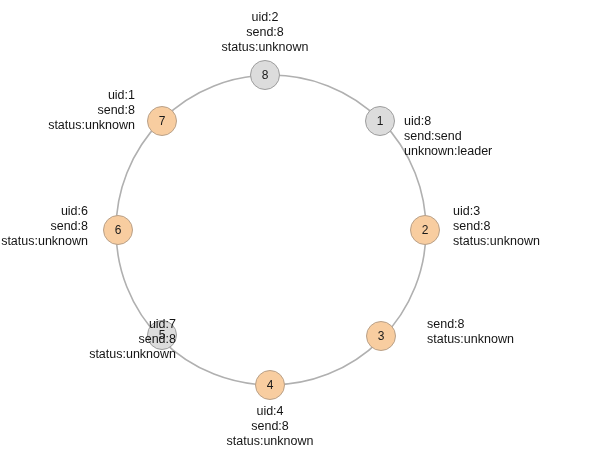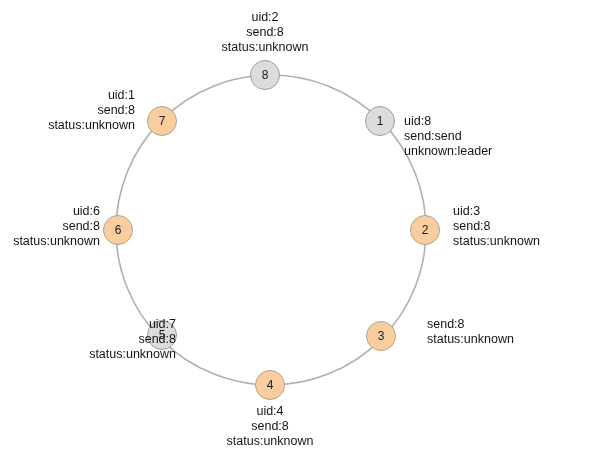--- a/index.html
+++ b/index.html
@@ -104,21 +104,21 @@
       <div class="label center" style="top: 404px; left: 0px; width: 593px; transform: translateX(-26.5px);">
         <span class="label-line">uid:4</span>
         <span class="label-line">send:8</span>
         <span class="label-line">status:unknown</span>
       </div>
       <div class="label right" style="top: 317px; left: 0px; width: 128px; margin-left: 48px;">
         <span class="label-line">uid:7</span>
         <span class="label-line">send:8</span>
         <span class="label-line">status:unknown</span>
       </div>
-      <div class="label right" style="top: 204px; left: 12px; width: 88px;">
+      <div class="label right" style="top: 204px; left: 0px; width: 88px;">
         <span class="label-line">uid:6</span>
         <span class="label-line">send:8</span>
         <span class="label-line">status:unknown</span>
       </div>
       <div class="label right" style="top: 88px; left: 0px; width: 135px;">
         <span class="label-line">uid:1</span>
         <span class="label-line">send:8</span>
         <span class="label-line">status:unknown</span>
       </div>
     </div>

